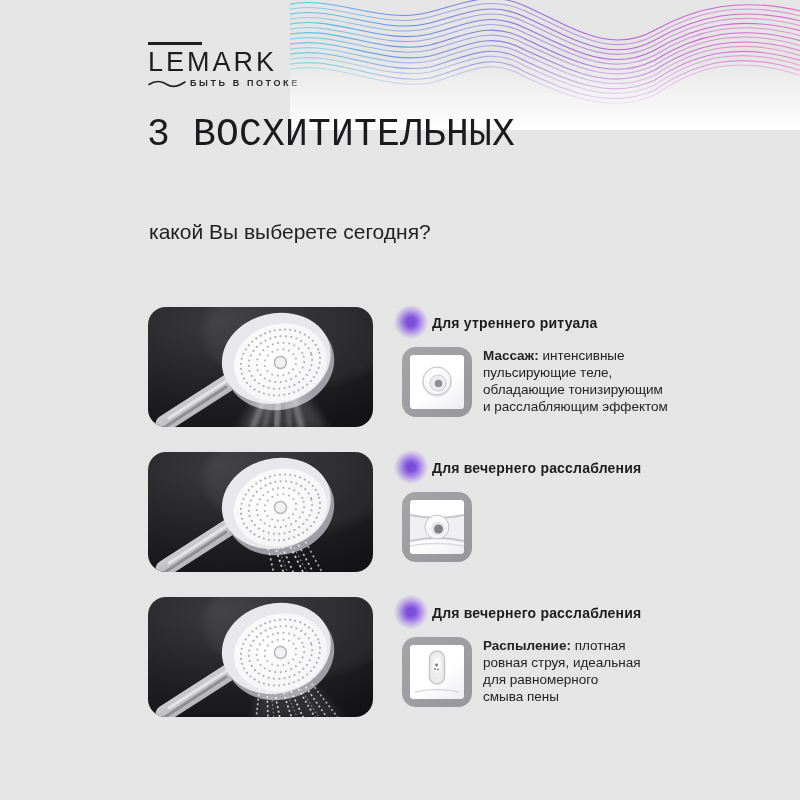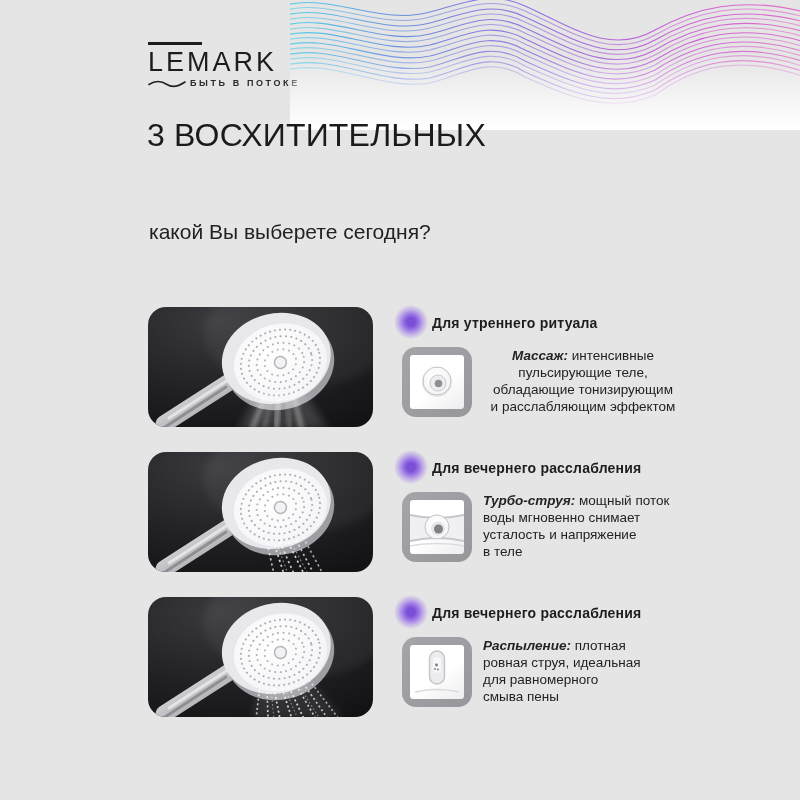--- a/index.html
+++ b/index.html
@@ -10,44 +10,44 @@
   .logo{position:absolute;left:148px;top:42px;}
   .logo-overline{width:54px;height:3px;background:#1d1d1f;margin-bottom:2px;}
   .logo-word{font-size:27px;font-weight:500;letter-spacing:3px;color:#1d1d1f;line-height:30px;}
   .logo-tagrow{display:flex;align-items:center;gap:4px;margin-top:1px;}
   .logo-tagline{font-size:9px;font-weight:600;letter-spacing:2.6px;color:#2a2a2c;}
 
   
   .waves{position:absolute;top:0;right:0;width:510px;height:130px;}
 
   
-  .h1{position:absolute;left:147px;top:114px;font-size:32px;line-height:42px;
-      font-weight:500;letter-spacing:.2px;color:#1b1b1d;}
+  .h1{position:absolute;left:147px;top:114px;font-size:38px;line-height:42px;
+      font-weight:500;letter-spacing:.2px;color:#1b1b1d;font-family:Liberation Mono, monospace;}
   .subtitle{position:absolute;left:149px;top:220px;font-size:21px;font-weight:400;color:#222;}
 
   
   .row{position:absolute;left:0;width:800px;height:145px;}
-  .row1{top:307px;text-align:center;} .row2{top:452px;} .row3{top:597px;}
+  .row1{top:307px;} .row2{top:452px;} .row3{top:597px;}
 
   .tile{position:absolute;left:148px;top:0;width:225px;height:120px;}
   .tile svg{display:block;width:225px;height:120px;}
 
   .glow-dot{position:absolute;left:394px;top:-2px;width:34px;height:34px;border-radius:50%;
     background:radial-gradient(circle,#7b4fd6 0 17%,#9a73e6 32%,rgba(154,115,230,.45) 52%,rgba(154,115,230,0) 72%);}
   .row-label{position:absolute;left:432px;top:8px;font-size:14px;font-weight:700;letter-spacing:.2px;color:#1d1d1f;}
 
   .mode-icon{position:absolute;left:402px;top:40px;width:70px;height:70px;border-radius:14px;
     background:linear-gradient(135deg,#a4a4a9,#96969b);display:flex;align-items:center;justify-content:center;}
   .mode-icon-inner{width:54px;height:54px;background:linear-gradient(145deg,#ffffff 55%,#ededf0);
     border-radius:3px;display:flex;align-items:center;justify-content:center;}
   .mode-icon-inner svg{display:block;}
 
   .desc{position:absolute;left:483px;top:40px;width:200px;margin:0;font-size:13.5px;
         line-height:17px;color:#232325;white-space:pre-line;}
-  .desc b{font-weight:700;font-style:italic;}
+  .desc b{font-weight:700;}
 </style>
 </head>
 <body>
 
 <div class="canvas">
 
   <svg width="0" height="0" style="position:absolute" aria-hidden="true">
     <defs>
       <radialGradient id="tileBg" cx="0.32" cy="0.12" r="1.15">
         <stop offset="0" stop-color="#3a3a3e"></stop>
@@ -223,24 +223,20 @@
           <path d="M0,15 Q27,21 54,15 L54,41 Q27,35 0,41 Z" fill="#f0f0f3"></path>
           <path d="M0,15 Q27,21 54,15" fill="none" stroke="#c6c6cb" stroke-width="2"></path>
           <path d="M0,41 Q27,35 54,41" fill="none" stroke="#c6c6cb" stroke-width="2"></path>
           <path d="M0,46 Q27,41 54,46" fill="none" stroke="#dcdce0" stroke-width="1.5"></path>
           <circle cx="27" cy="27" r="12" fill="url(#faceGrad)" stroke="#c2c2c7" stroke-width="1"></circle>
           <circle cx="28" cy="28.5" r="7" fill="#e6e6ea"></circle>
           <circle cx="28.5" cy="29" r="4.5" fill="#808085"></circle>
         </svg>
       </div>
     </div>
-    <p class="desc"><b>Турбо-струя:</b> <span>мощный поток
-воды мгновенно снимает
-усталость и напряжение
-в теле</span></p>
   </div>
 
   <div class="row row3">
     <div class="tile">
       <svg viewBox="0 0 225 120">
         <g clip-path="url(#tileClip)">
           <rect width="225" height="120" fill="url(#tileBg)"></rect>
           <ellipse cx="150" cy="26" rx="95" ry="55" fill="#ffffff" opacity="0.05" filter="url(#b4)"></ellipse>
           <use href="#showerhead"></use>
             <use href="#spray-wide"></use>

